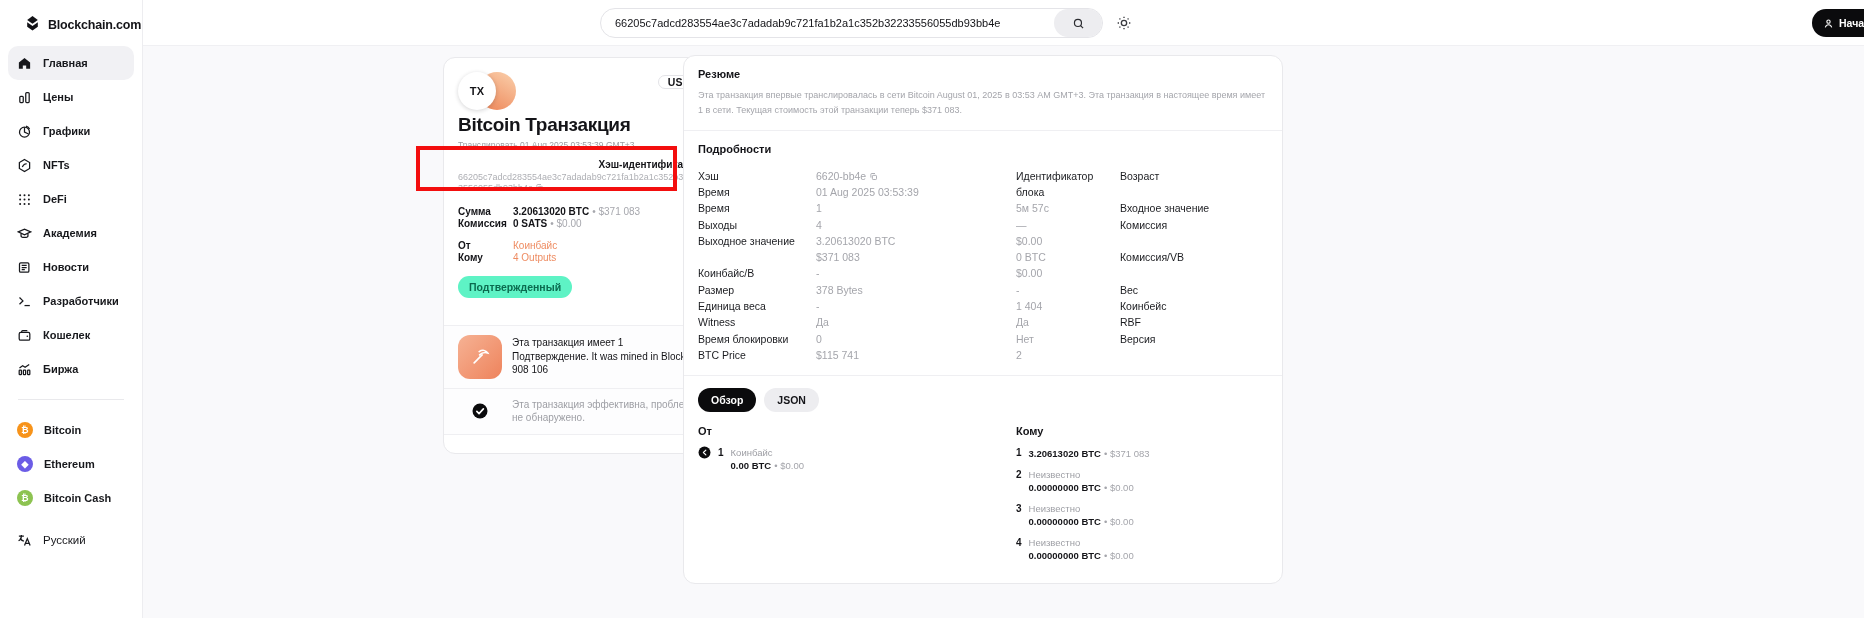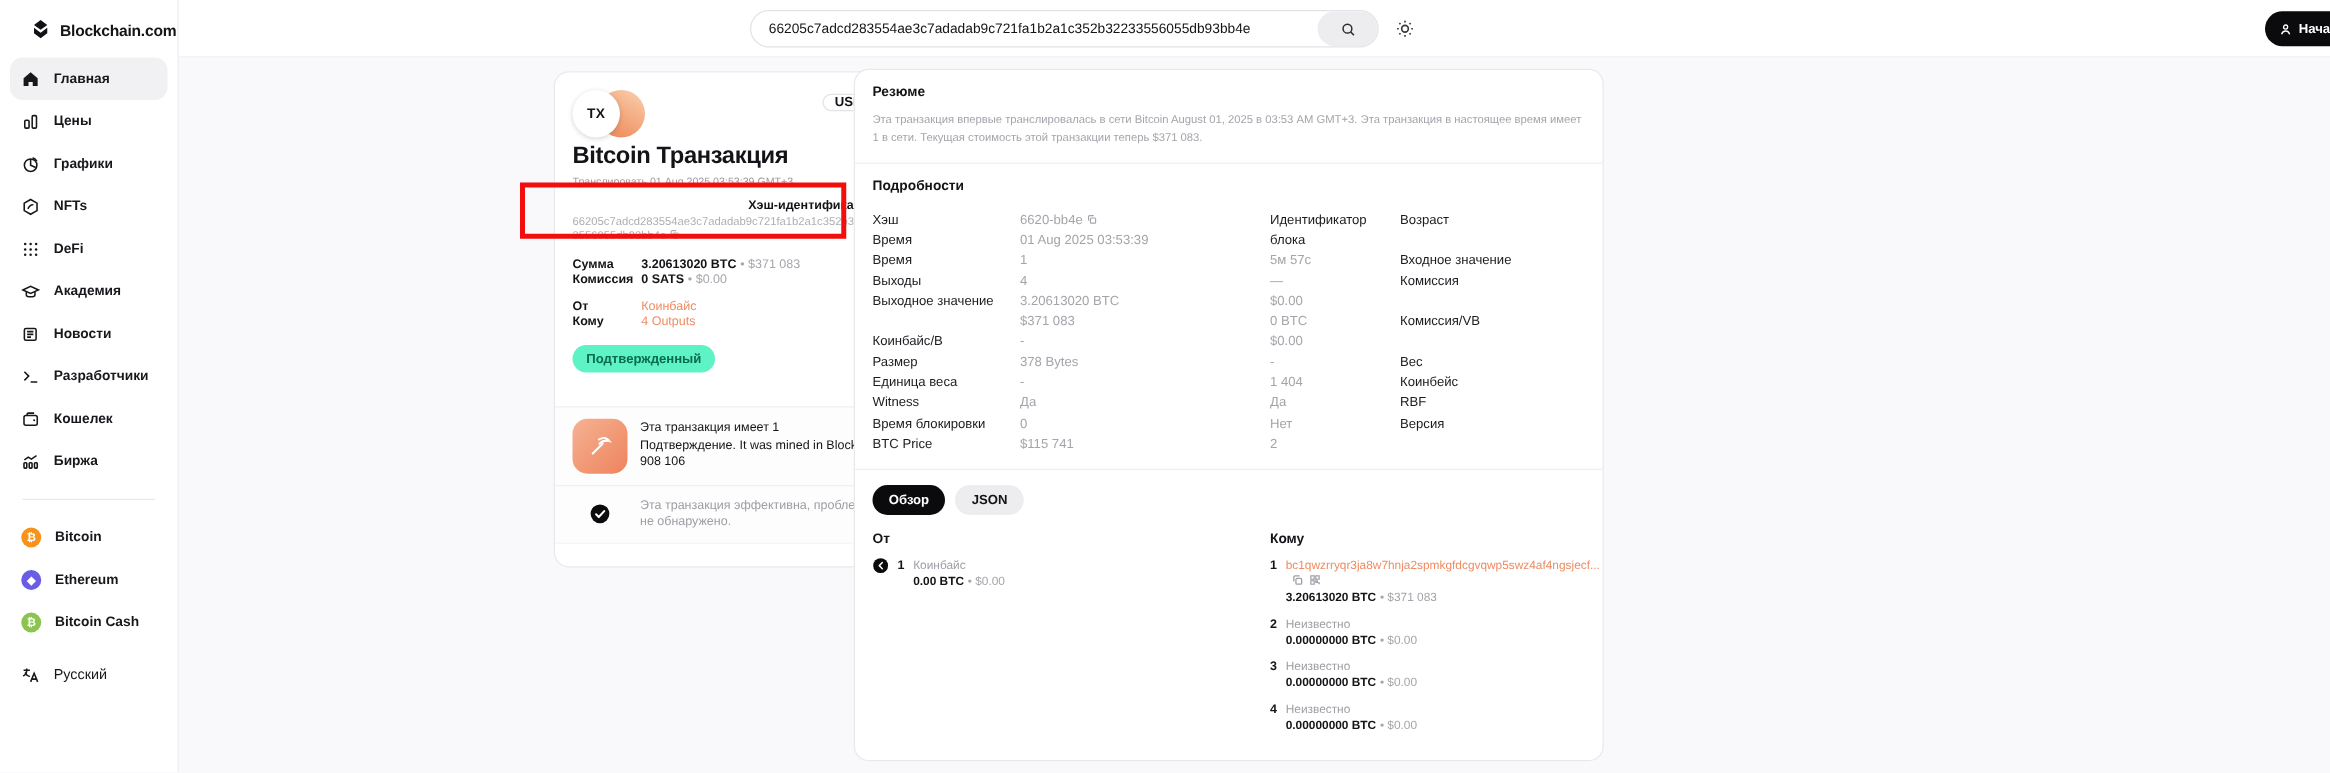--- a/index.html
+++ b/index.html
@@ -468,29 +468,20 @@
               <div class="io-amount"><span class="bold">0.00 BTC</span><span class="dim">• $0.00</span></div>
             </div>
           </div>
         </div>
         <div>
           <div class="io-title">Кому</div>
 
           <div class="io-entry">
             <span class="io-index">1</span>
             <div class="io-lines">
-              <div><span class="io-addr">bc1qwzrryqr3ja8w7hnja2spmkgfdcgvqwp5swz4af4ngsjecf...</span><span class="io-addr-icons"><svg class="ic" viewBox="0 0 24 24" fill="none" stroke="currentColor" stroke-width="2.4">
-                      <rect x="9" y="9" width="11" height="11" rx="2"></rect>
-                      <path d="M5 15V6a2 2 0 0 1 2-2h9"></path>
-                    </svg><svg class="ic" viewBox="0 0 24 24" fill="none" stroke="currentColor" stroke-width="2.2">
-                      <rect x="4" y="4" width="6.5" height="6.5"></rect>
-                      <rect x="13.5" y="4" width="6.5" height="6.5"></rect>
-                      <rect x="4" y="13.5" width="6.5" height="6.5"></rect>
-                      <path d="M13.5 13.5h3v3h-3zM17.5 17.5h2.5v2.5"></path>
-                    </svg></span></div>
               <div class="io-amount"><span class="bold">3.20613020 BTC</span><span class="dim">• $371 083</span></div>
             </div>
           </div>
 
           <div class="io-entry">
             <span class="io-index">2</span>
             <div class="io-lines">
               <div class="io-name">Неизвестно</div>
               <div class="io-amount"><span class="bold">0.00000000 BTC</span><span class="dim">• $0.00</span></div>
             </div>

